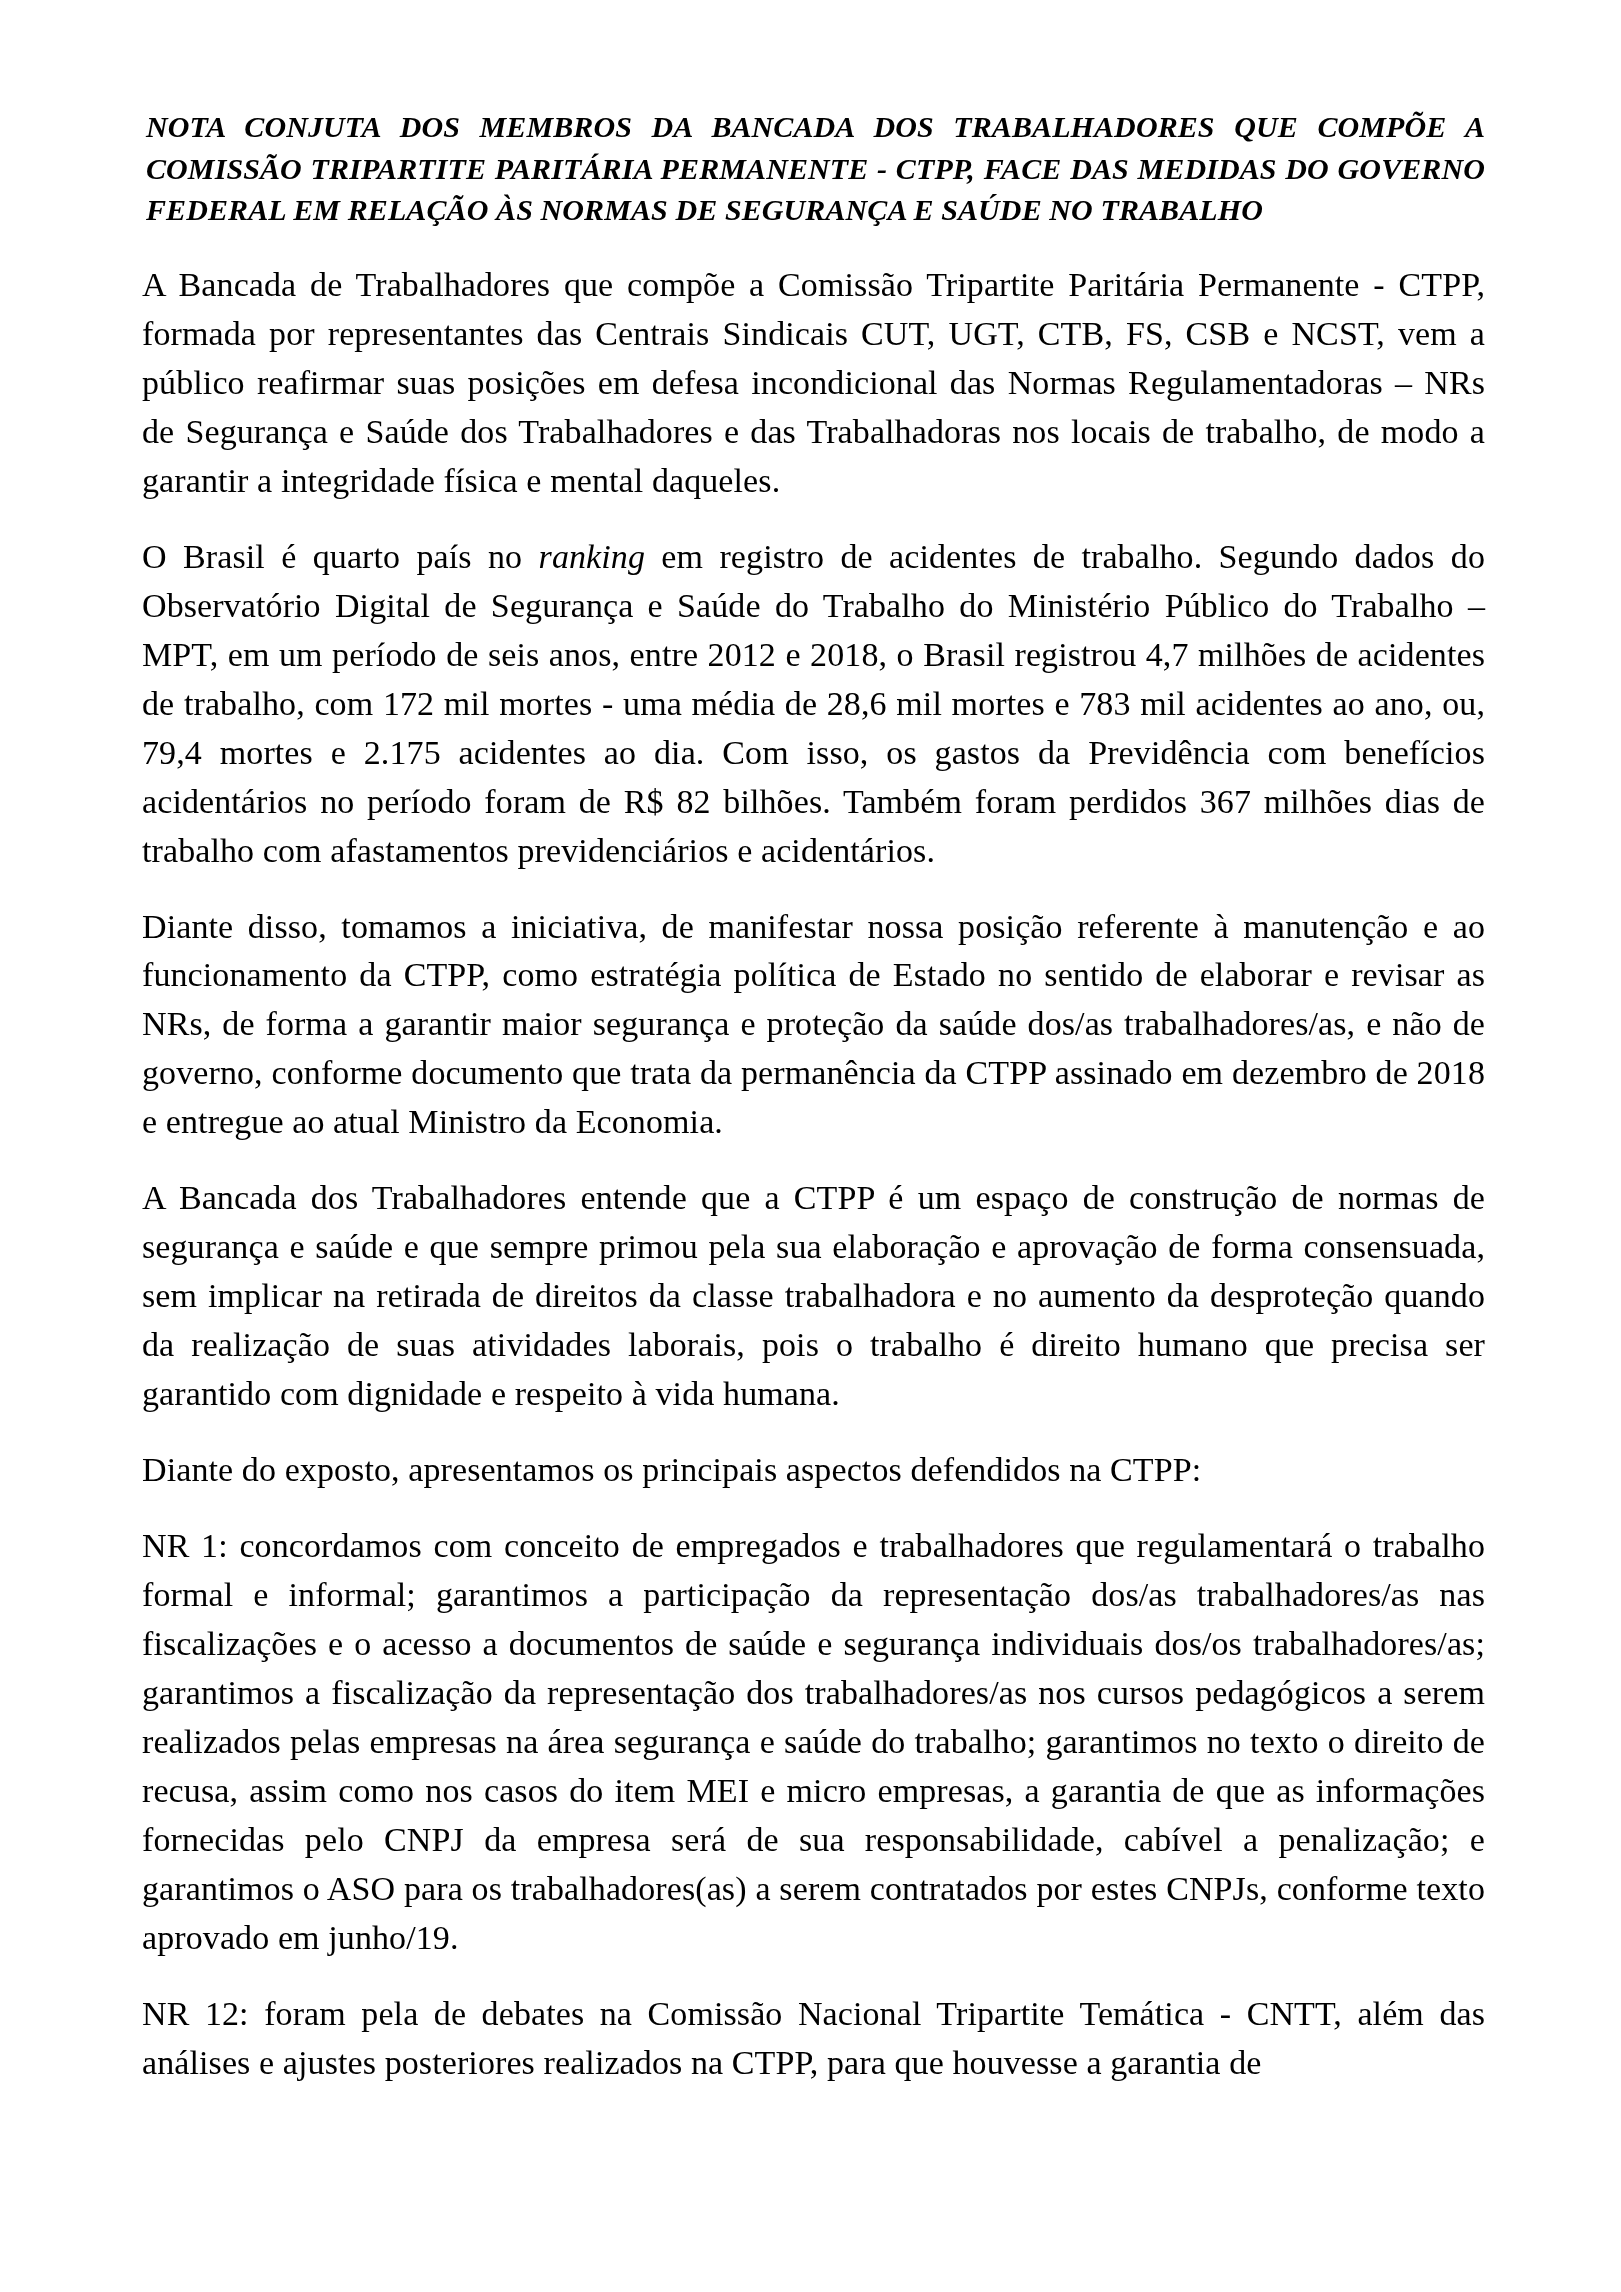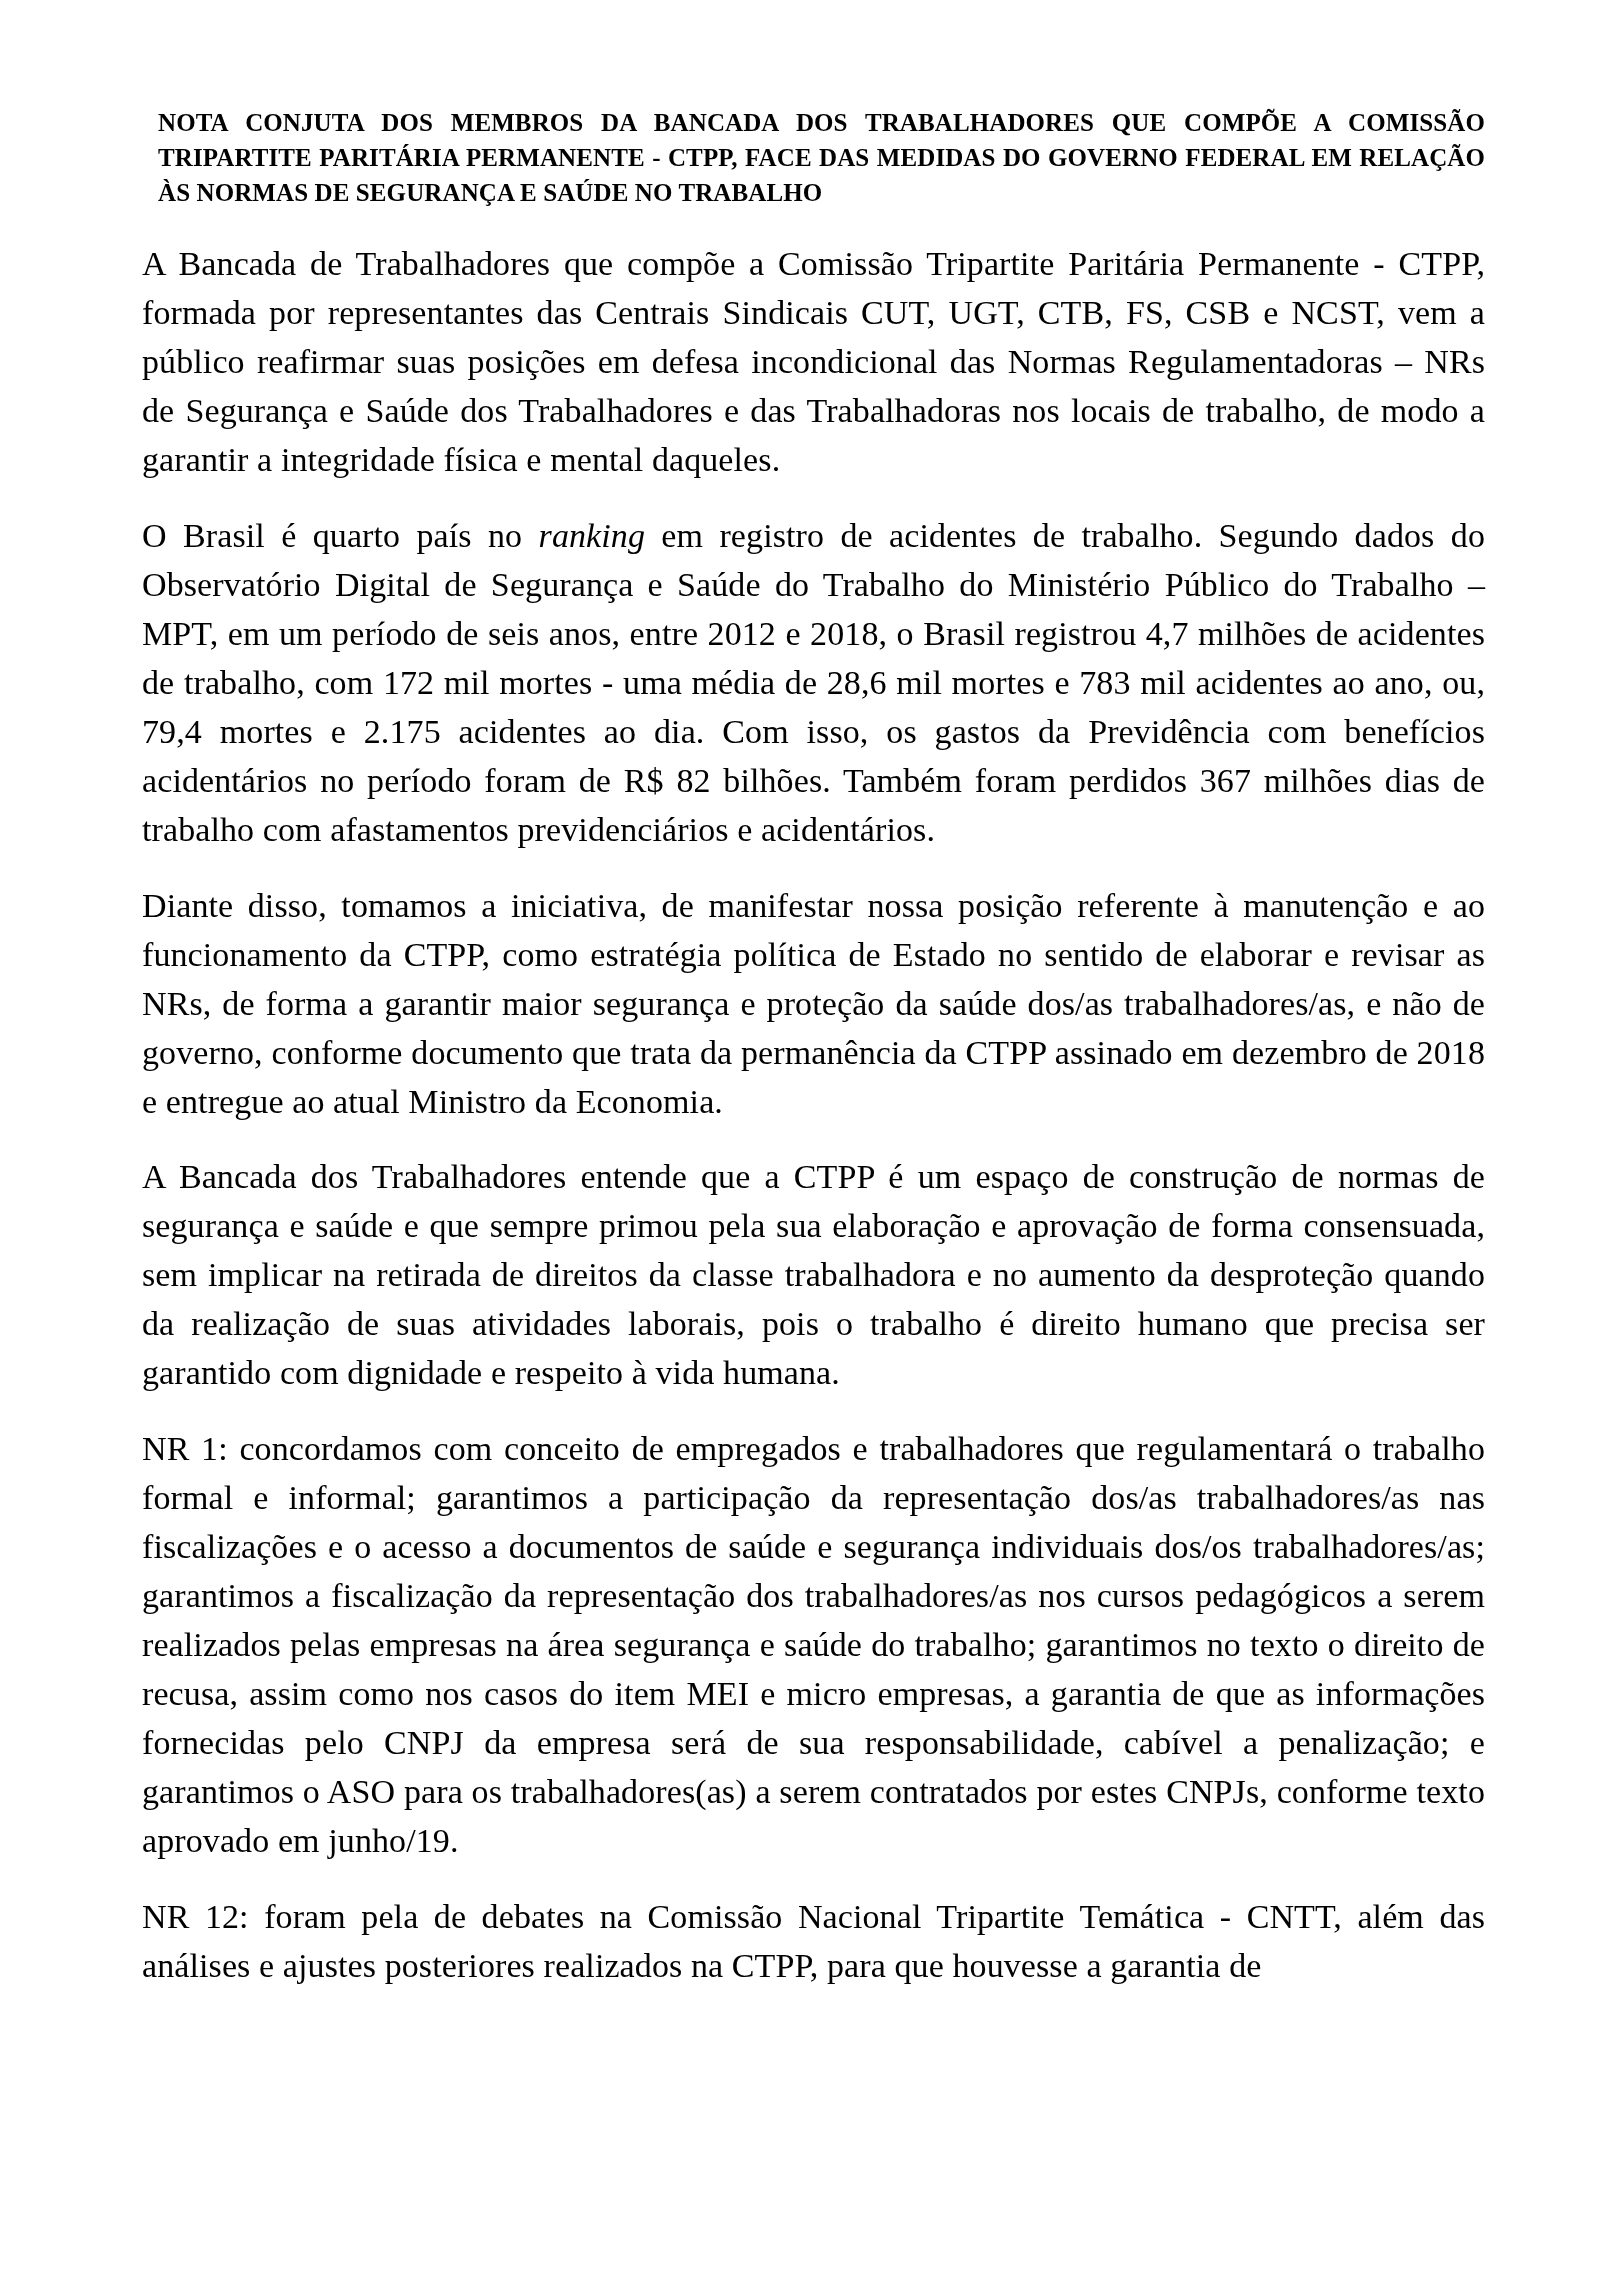--- a/index.html
+++ b/index.html
@@ -19,26 +19,27 @@
     min-height: 2293px;
     box-sizing: border-box;
     padding: 106px 133px 54px 142px;
     background: #ffffff;
   }
   .doc-body {
     width: 100%;
     max-width: 1343px;
   }
   .title {
-    font-size: 25px;
+    font-size: 30px;
     line-height: 1.39;
     text-align: justify;
     text-align-last: left;
-    margin: 0 0 30px 16px;
+    margin: 0 0 30px 4px;
     letter-spacing: 0.1px;
+    font-style: italic;
   }
   p.para {
     font-size: 34px;
     line-height: 1.44;
     text-align: justify;
     text-align-last: left;
     margin: 0 0 27px 0;
     letter-spacing: 0.1px;
   }
   p.para:last-child {
@@ -57,20 +58,21 @@
     <h1 class="title">NOTA CONJUTA DOS MEMBROS DA BANCADA DOS TRABALHADORES QUE COMPÕE A COMISSÃO TRIPARTITE PARITÁRIA PERMANENTE - CTPP, FACE DAS MEDIDAS DO GOVERNO FEDERAL EM RELAÇÃO ÀS NORMAS DE SEGURANÇA E SAÚDE NO TRABALHO</h1>
 
     <p class="para">A Bancada de Trabalhadores que compõe a Comissão Tripartite Paritária Permanente - CTPP, formada por representantes das Centrais Sindicais CUT, UGT, CTB, FS, CSB e NCST, vem a público reafirmar suas posições em defesa incondicional das Normas Regulamentadoras – NRs de Segurança e Saúde dos Trabalhadores e das Trabalhadoras nos locais de trabalho, de modo a garantir a integridade física e mental daqueles.</p>
 
     <p class="para"><span>O Brasil é quarto país no </span><span class="italic">ranking</span><span> em registro de acidentes de trabalho. Segundo dados do Observatório Digital de Segurança e Saúde do Trabalho do Ministério Público do Trabalho – MPT, em um período de seis anos, entre 2012 e 2018, o Brasil registrou 4,7 milhões de acidentes de trabalho, com 172 mil mortes - uma média de 28,6 mil mortes e 783 mil acidentes ao ano, ou, 79,4 mortes e 2.175 acidentes ao dia. Com isso, os gastos da Previdência com benefícios acidentários no período foram de R$ 82 bilhões. Também foram perdidos 367 milhões dias de trabalho com afastamentos previdenciários e acidentários.</span></p>
 
     <p class="para">Diante disso, tomamos a iniciativa, de manifestar nossa posição referente à manutenção e ao funcionamento da CTPP, como estratégia política de Estado no sentido de elaborar e revisar as NRs, de forma a garantir maior segurança e proteção da saúde dos/as trabalhadores/as, e não de governo, conforme documento que trata da permanência da CTPP assinado em dezembro de 2018 e entregue ao atual Ministro da Economia.</p>
 
     <p class="para">A Bancada dos Trabalhadores entende que a CTPP é um espaço de construção de normas de segurança e saúde e que sempre primou pela sua elaboração e aprovação de forma consensuada, sem implicar na retirada de direitos da classe trabalhadora e no aumento da desproteção quando da realização de suas atividades laborais, pois o trabalho é direito humano que precisa ser garantido com dignidade e respeito à vida humana.</p>
 
+    <p class="para">Diante do exposto, apresentamos os principais aspectos defendidos na CTPP:</p>
 
     <p class="para">NR 1: concordamos com conceito de empregados e trabalhadores que regulamentará o trabalho formal e informal; garantimos a participação da representação dos/as trabalhadores/as nas fiscalizações e o acesso a documentos de saúde e segurança individuais dos/os trabalhadores/as; garantimos a fiscalização da representação dos trabalhadores/as nos cursos pedagógicos a serem realizados pelas empresas na área segurança e saúde do trabalho; garantimos no texto o direito de recusa, assim como nos casos do item MEI e micro empresas, a garantia de que as informações fornecidas pelo CNPJ da empresa será de sua responsabilidade, cabível a penalização; e garantimos o ASO para os trabalhadores(as) a serem contratados por estes CNPJs, conforme texto aprovado em junho/19.</p>
 
     <p class="para">NR 12: foram pela de debates na Comissão Nacional Tripartite Temática - CNTT, além das análises e ajustes posteriores realizados na CTPP, para que houvesse a garantia de</p>
 
   </div>
 </div>
 
 
 </body></html>

